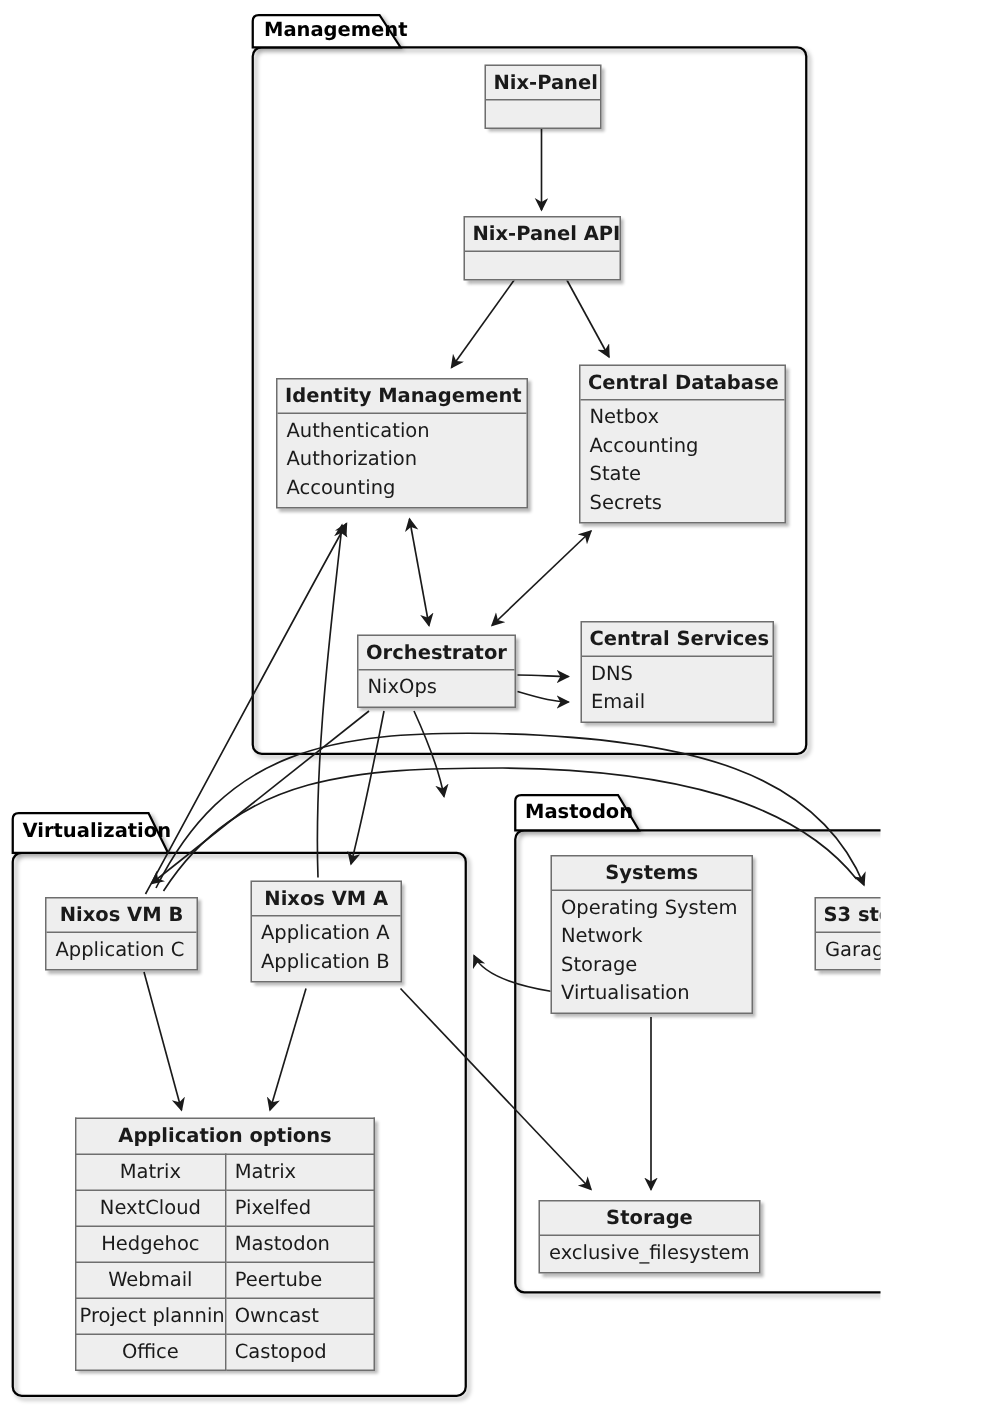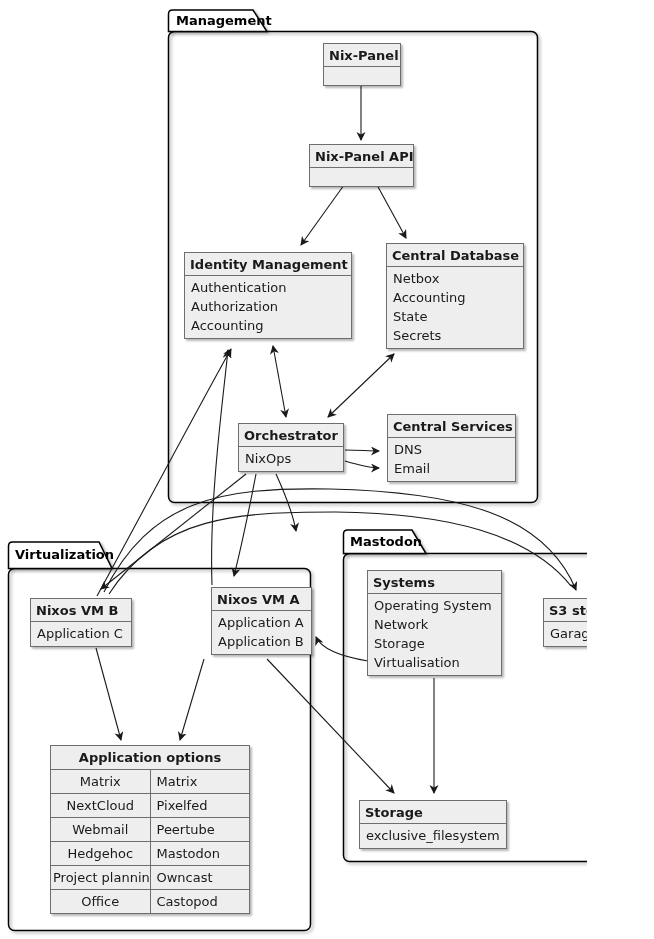--- a/index.html
+++ b/index.html
@@ -10,21 +10,21 @@
   svg.layer{position:absolute;left:0;top:0;z-index:1;}
   .pkg-label{
     position:absolute;z-index:3;font-size:13px;font-weight:bold;color:#000;
     white-space:nowrap;line-height:18px;
   }
   .node{
     position:absolute;z-index:2;background:#eeeeee;border:1px solid #6e6e6e;
     box-shadow:2px 2px 2px rgba(0,0,0,0.28);font-size:13px;box-sizing:border-box;
   }
   .node-title{
-    font-weight:bold;padding:3px 5px 2px 5px;
+    font-weight:bold;text-align:center;padding:3px 5px 2px 5px;
     border-bottom:1px solid #6e6e6e;white-space:nowrap;line-height:17px;
   }
   .node-body{min-height:13px;padding:2px 0 3px 0;}
   .node-line{padding:0 6px;line-height:19px;white-space:nowrap;}
   table.opts{
     position:absolute;left:50px;top:745px;width:200px;z-index:2;
     border-collapse:collapse;table-layout:fixed;font-size:13px;
     box-shadow:2px 2px 2px rgba(0,0,0,0.28);
   }
   table.opts th,table.opts td{
@@ -133,21 +133,21 @@
     </div>
   </div>
 
   <div class="node" style="left:30px;top:598px;width:102px;">
     <div class="node-title">Nixos VM B</div>
     <div class="node-body">
       <div class="node-line">Application C</div>
     </div>
   </div>
 
-  <div class="node" style="left:167px;top:587px;width:101px;margin-left:44px;">
+  <div class="node" style="left:167px;top:587px;width:101px;">
     <div class="node-title">Nixos VM A</div>
     <div class="node-body">
       <div class="node-line">Application A</div>
       <div class="node-line">Application B</div>
     </div>
   </div>
 
   <table class="opts">
     <tbody>
       <tr>
@@ -155,26 +155,26 @@
         </tr>
       <tr>
         <td class="c1">Matrix</td>
         <td class="c2">Matrix</td>
         </tr>
       <tr>
         <td class="c1">NextCloud</td>
         <td class="c2">Pixelfed</td>
         </tr>
       <tr>
+        <td class="c1">Hedgehoc</td>
+        <td class="c2">Mastodon</td>
+        </tr>
+      <tr>
         <td class="c1">Webmail</td>
         <td class="c2">Peertube</td>
-        </tr>
-      <tr>
-        <td class="c1">Hedgehoc</td>
-        <td class="c2">Mastodon</td>
         </tr>
       <tr>
         <td class="c1">Project planning</td>
         <td class="c2">Owncast</td>
         </tr>
       <tr>
         <td class="c1">Office</td>
         <td class="c2">Castopod</td>
         </tr>
     </tbody>

